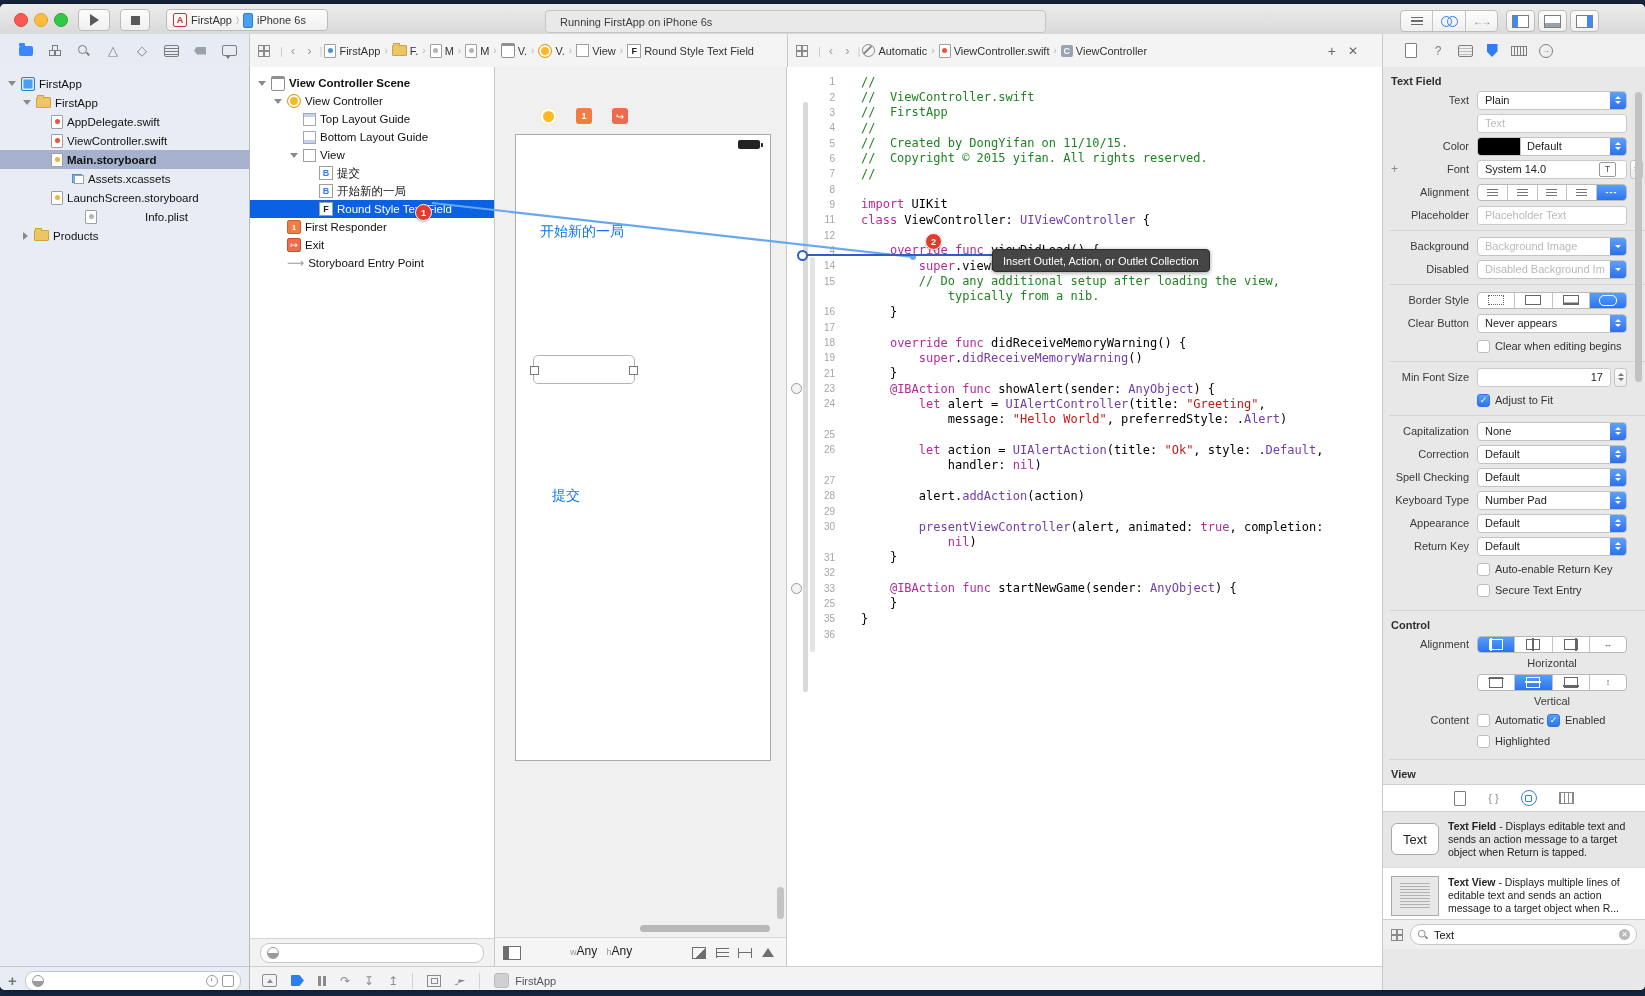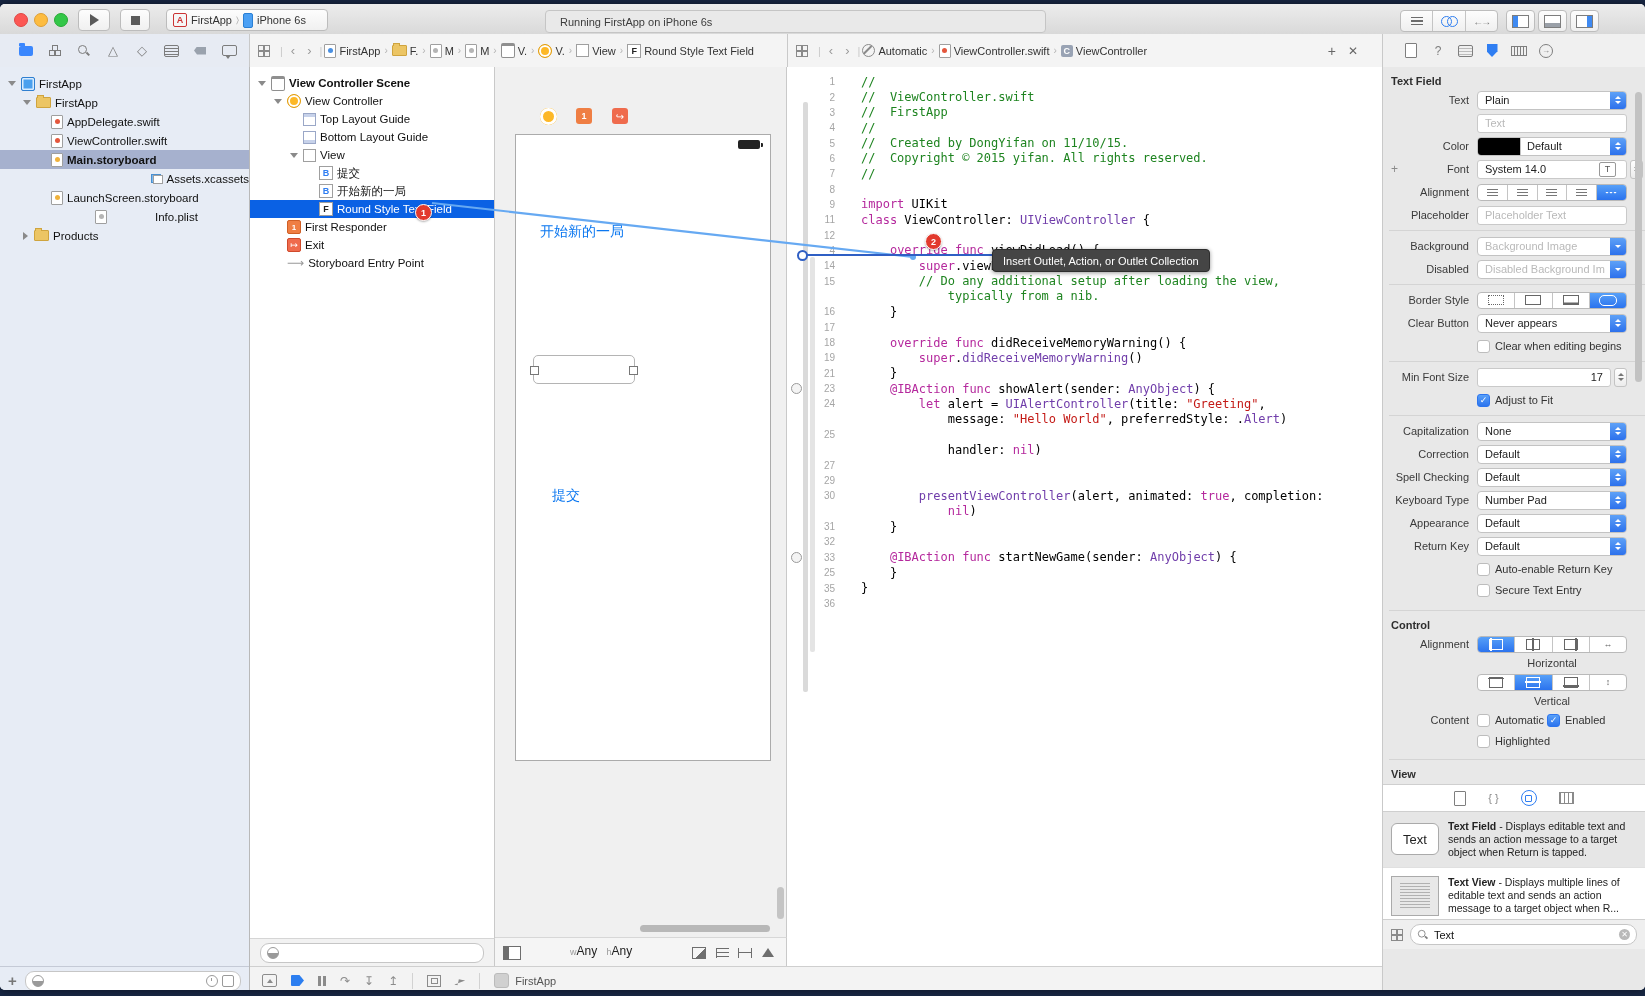--- a/index.html
+++ b/index.html
@@ -491,37 +491,37 @@
           </div>
           <div class="nav-row sel" style="padding-left: 38px;">
             <span class="tri none"></span>
             <span class="ic">
               <span class="ic-doc">
                 <i class="dot-org"></i>
               </span>
             </span>
             <span style="font-weight:bold;">Main.storyboard</span>
           </div>
-          <div class="nav-row" style="padding-left: 59px; justify-content: flex-end;">
+          <div class="nav-row" style="padding-left: 59px;">
             <span class="tri none"></span>
             <span class="ic">
               <span class="ic-assets"></span>
             </span>
             <span>Assets.xcassets</span>
           </div>
           <div class="nav-row" style="padding-left: 38px;">
             <span class="tri none"></span>
             <span class="ic">
               <span class="ic-doc">
                 <i class="dot-org"></i>
               </span>
             </span>
             <span>LaunchScreen.storyboard</span>
           </div>
-          <div class="nav-row" style="padding-left: 38px; gap: 48px;">
+          <div class="nav-row" style="padding-left: 28px; gap: 48px;">
             <span class="tri none"></span>
             <span class="ic">
               <span class="ic-doc">
                 <i class="dot-gry"></i>
               </span>
             </span>
             <span>Info.plist</span>
           </div>
           <div class="nav-row" style="padding-left: 23px;">
             <span class="tri closed"></span>
@@ -785,27 +785,37 @@
             <span class="lineno"></span>
             <span class="ct"><span class="p">            message: </span><span class="s">"Hello World"</span><span class="p">, preferredStyle: .</span><span class="t">Alert</span><span class="p">)</span></span>
           </div>
           <div class="crow">
             <span class="wellslot"></span>
             <span class="lineno">25</span>
             <span class="ct"></span>
           </div>
           <div class="crow">
             <span class="wellslot"></span>
+            <span class="lineno">26</span>
+            <span class="ct"><span class="p">        </span><span class="k">let</span><span class="p"> action = </span><span class="t">UIAlertAction</span><span class="p">(title: </span><span class="s">"Ok"</span><span class="p">, style: .</span><span class="t">Default</span><span class="p">,</span></span>
+          </div>
+          <div class="crow">
+            <span class="wellslot"></span>
             <span class="lineno"></span>
             <span class="ct"><span class="p">            handler: </span><span class="k">nil</span><span class="p">)</span></span>
           </div>
           <div class="crow">
             <span class="wellslot"></span>
             <span class="lineno">27</span>
             <span class="ct"></span>
+          </div>
+          <div class="crow">
+            <span class="wellslot"></span>
+            <span class="lineno">28</span>
+            <span class="ct"><span class="p">        alert.</span><span class="t">addAction</span><span class="p">(action)</span></span>
           </div>
           <div class="crow">
             <span class="wellslot"></span>
             <span class="lineno">29</span>
             <span class="ct"></span>
           </div>
           <div class="crow">
             <span class="wellslot"></span>
             <span class="lineno">30</span>
             <span class="ct"><span class="p">        </span><span class="t">presentViewController</span><span class="p">(alert, animated: </span><span class="k">true</span><span class="p">, completion:</span></span>

